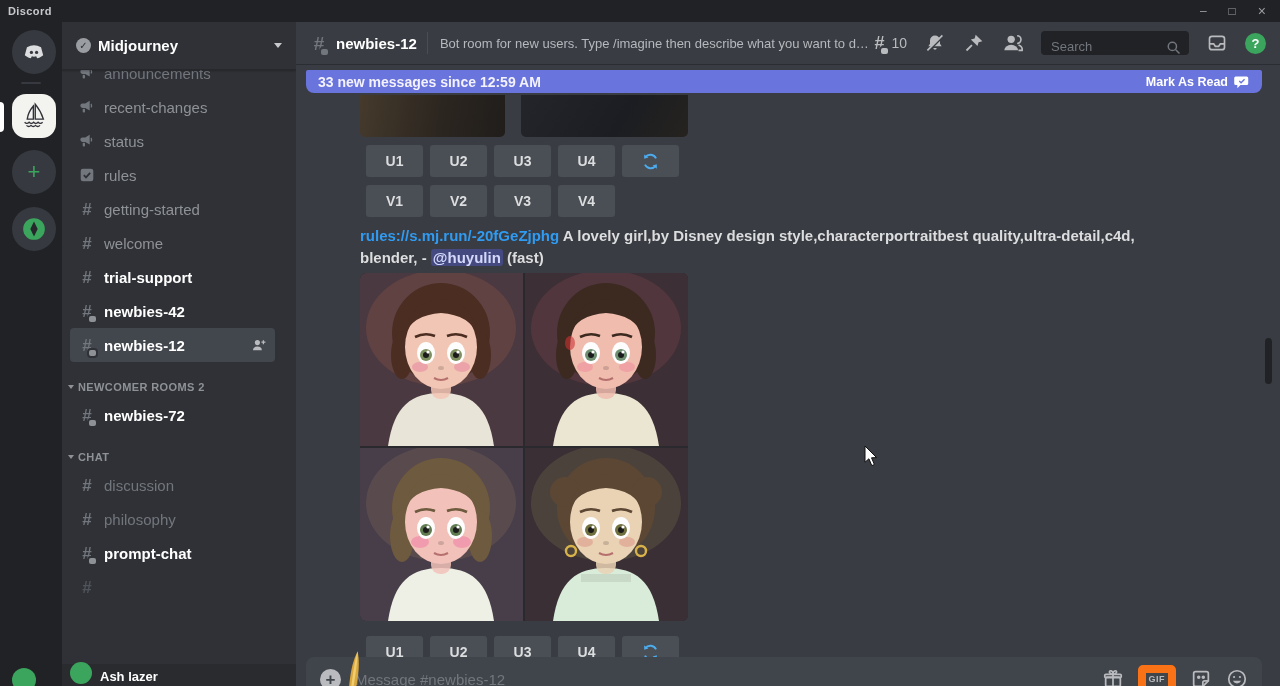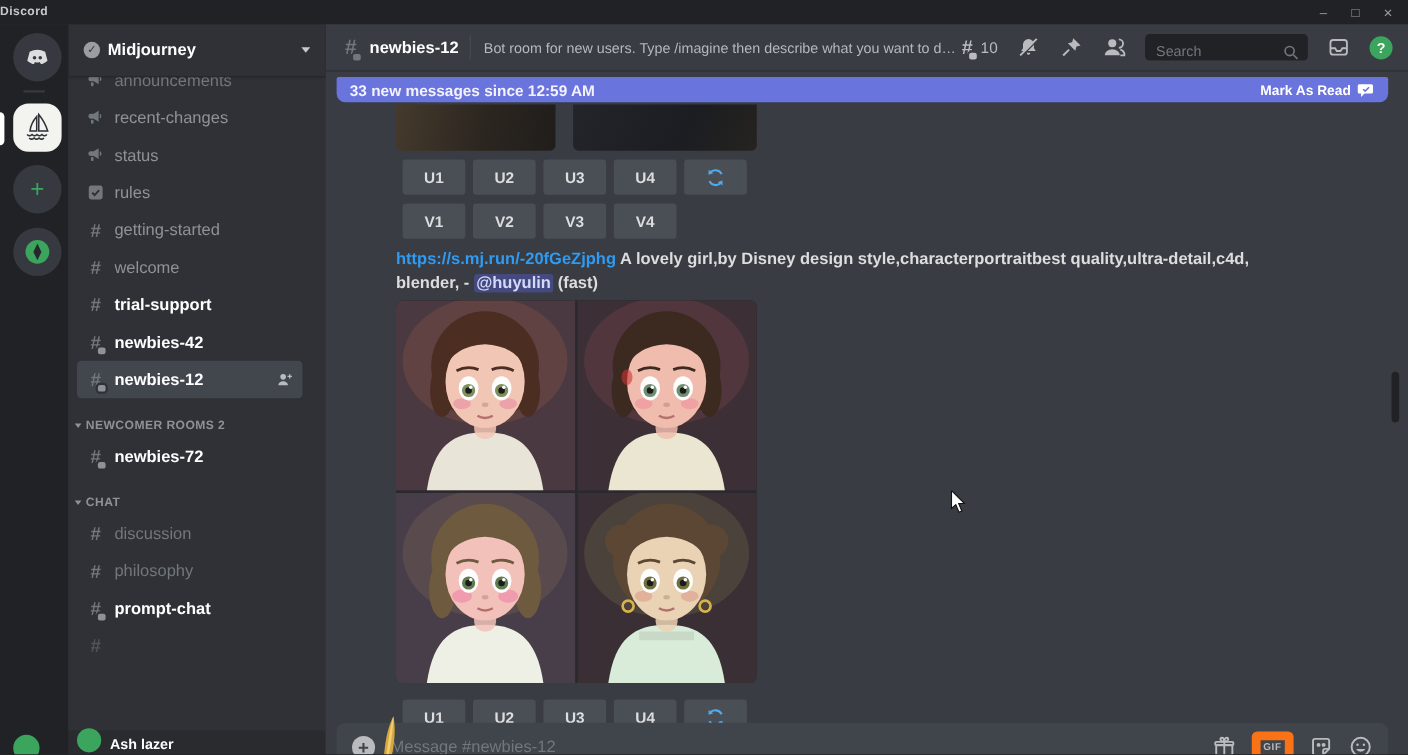--- a/index.html
+++ b/index.html
@@ -1,20 +1,20 @@
 <!DOCTYPE html>
 <html><head>
 <meta charset="utf-8">
 <style>
   html,body{margin:0;padding:0;background:#18191c;}
   .app{position:relative;width:1280px;height:686px;overflow:hidden;background:#36393f;
        font-family:"Liberation Sans","DejaVu Sans",sans-serif;color:#dcddde;-webkit-font-smoothing:antialiased;}
   
   .titlebar{position:absolute;top:0;left:0;right:0;height:22px;background:#202225;display:flex;align-items:center;z-index:50;}
-  .titlebar .applabel{font-size:11px;font-weight:700;color:#c7c9cc;letter-spacing:.4px;}
+  .titlebar .applabel{font-size:11px;font-weight:700;color:#c7c9cc;letter-spacing:.4px;margin-left:8px;}
   .wincontrols{margin-left:auto;display:flex;align-items:center;gap:22px;margin-right:14px;color:#9a9da1;font-size:12px;}
   .wincontrols span{cursor:default;line-height:1;}
   
   .rail{position:absolute;top:22px;left:0;width:62px;bottom:0;background:#202225;z-index:40;}
   .rail-btn{position:absolute;left:12px;width:44px;height:44px;border-radius:50%;background:#36393f;
             display:flex;align-items:center;justify-content:center;}
   .rail-home{top:8px;background:#36393f;}
   .rail-sep{position:absolute;top:60px;left:21px;width:20px;height:2px;background:#36393f;border-radius:1px;}
   .rail-server{top:72px;border-radius:14px;background:#f3f3f0;}
   .rail-pill{position:absolute;left:-1px;top:80px;width:5px;height:30px;border-radius:0 4px 4px 0;background:#fff;}
@@ -340,21 +340,21 @@
     </div>
 
     <div class="btnrow row2">
       <button class="mjbtn">V1</button>
       <button class="mjbtn">V2</button>
       <button class="mjbtn">V3</button>
       <button class="mjbtn">V4</button>
     </div>
 
     <div class="msg">
-      <a href="#">https://s.mj.run/-20fGeZjphg</a>
+      <a href="#">rules://s.mj.run/-20fGeZjphg</a>
       <span>A lovely girl,by Disney design style,characterportraitbest quality,ultra-detail,c4d, blender, -</span>
       <span class="mention">@huyulin</span>
       <span>(fast)</span>
     </div>
 
     <div class="grid">
       <svg class="q1" viewBox="0 0 163 173">
         <rect width="163" height="173" fill="var(--bg)"></rect>
           <ellipse cx="81" cy="55" rx="75" ry="58" fill="var(--glow)" opacity=".28"></ellipse>
         <path d="M28 173 C34 132 52 120 81 120 C110 120 128 132 134 173 Z" fill="var(--sweater)"></path>

